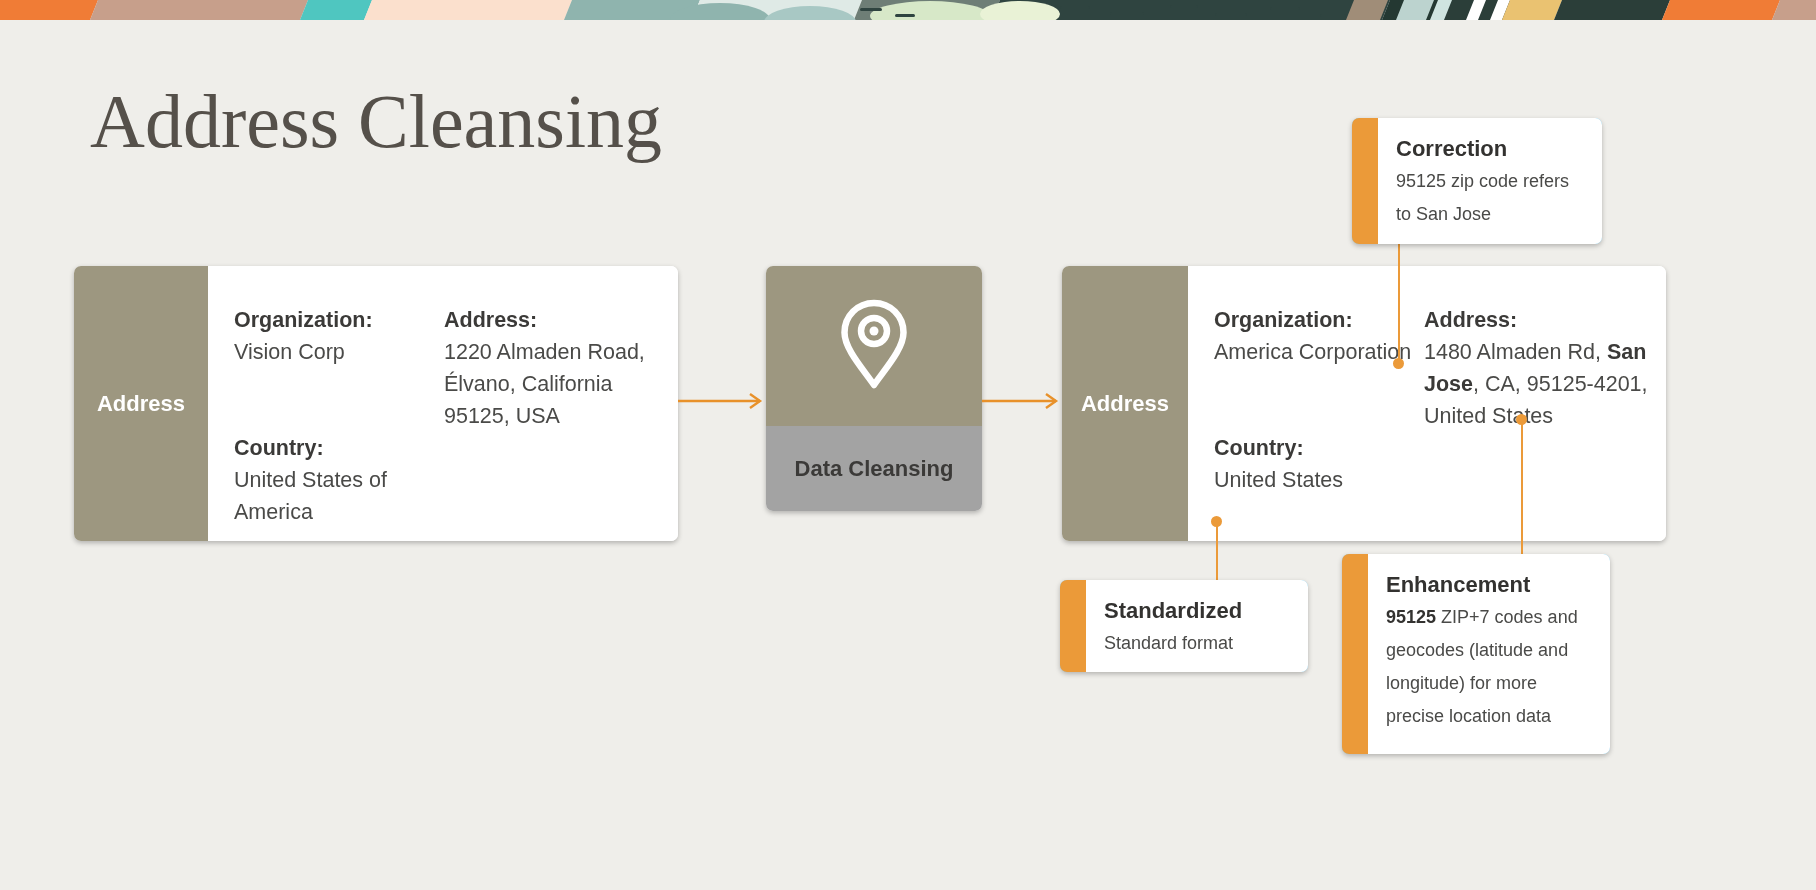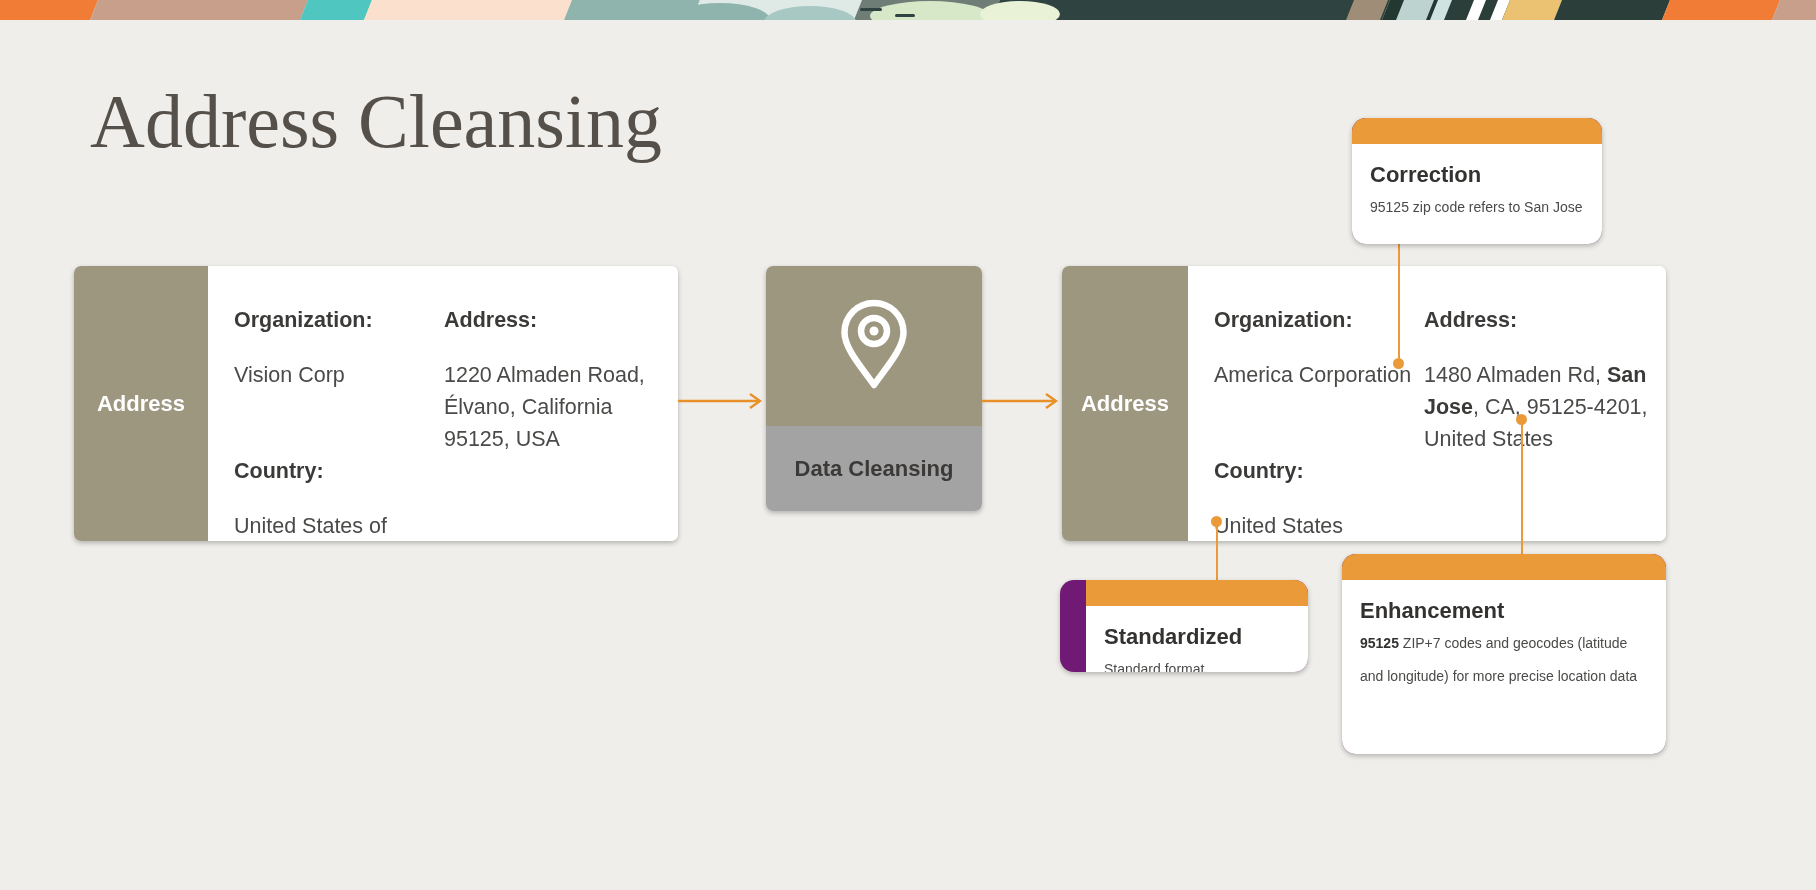--- a/index.html
+++ b/index.html
@@ -37,21 +37,21 @@
     background: #9d9780; color: #ffffff;
     display: flex; align-items: center; justify-content: center;
     font-size: 22px; font-weight: bold; flex: 0 0 auto;
   }
   .addr-card .body {
     background: #fff; flex: 1 1 auto; position: relative;
     display: flex; padding: 32px 0 0 0;
   }
   .col { position: relative; }
   .fld-label { font-size: 21.5px; font-weight: bold; color: #3b3a38; line-height: 32px; }
-  .fld-value { font-size: 21.5px; color: #4a4a48; line-height: 32px; font-weight: normal; margin-top: 23px; }
+  .fld-value { font-size: 21.5px; color: #4a4a48; line-height: 32px; font-weight: normal; }
   .fld-value b { font-weight: bold; color: #3b3a38; }
 
   
   #card-original { left: 74px; top: 266px; width: 604px; height: 275px; }
   #card-original .side { width: 134px; }
   #card-original .body { padding-left: 26px; }
   #card-original .col-org { width: 210px; padding-top: 6px; }
   #card-original .col-addr { width: 240px; padding-top: 6px; }
 
   
@@ -78,35 +78,34 @@
   }
 
   
   .arrow { position: absolute; height: 20px; }
   #arrow-1 { left: 678px; top: 391px; width: 90px; }
   #arrow-2 { left: 982px; top: 391px; width: 82px; }
 
   
   .callout {
     position: absolute; display: flex;
-    border-radius: 14px; overflow: hidden; background: #701a75;
+    border-radius: 7px; overflow: hidden; background: #7dd3fc;
     box-shadow: 0 2px 5px rgba(0,0,0,0.25);
-    flex-direction: column;
   }
   .callout .bar { background: #eb9a39; flex: 0 0 26px; }
   .callout .content {
     background: #fff; flex: 1 1 auto; padding: 14px 18px 16px 18px;
   }
   .callout .c-title { font-size: 22px; font-weight: bold; color: #333230; line-height: 33px; }
-  .callout .c-text { font-size: 14px; color: #4a4a48; line-height: 33px; }
+  .callout .c-text { font-size: 18px; color: #4a4a48; line-height: 33px; }
   .callout .c-text b { font-weight: bold; color: #333230; }
 
   #callout-correction { left: 1352px; top: 118px; width: 250px; height: 126px; }
-  #callout-standardized { left: 1060px; top: 580px; width: 248px; height: 92px; padding-left: 26px; }
-  #callout-enhancement { left: 1342px; top: 554px; width: 324px; height: 200px; }
+  #callout-standardized { left: 1060px; top: 580px; width: 248px; height: 92px; }
+  #callout-enhancement { left: 1342px; top: 554px; width: 268px; height: 200px; }
 
   
   .leader { position: absolute; }
   .leader .vline { position: absolute; width: 2px; background: #eb9a39; }
   .leader .dot {
     position: absolute; width: 11px; height: 11px; border-radius: 50%;
     background: #eb9a39;
   }
 
   #leader-correction { left: 1392px; top: 244px; width: 14px; height: 122px; }

